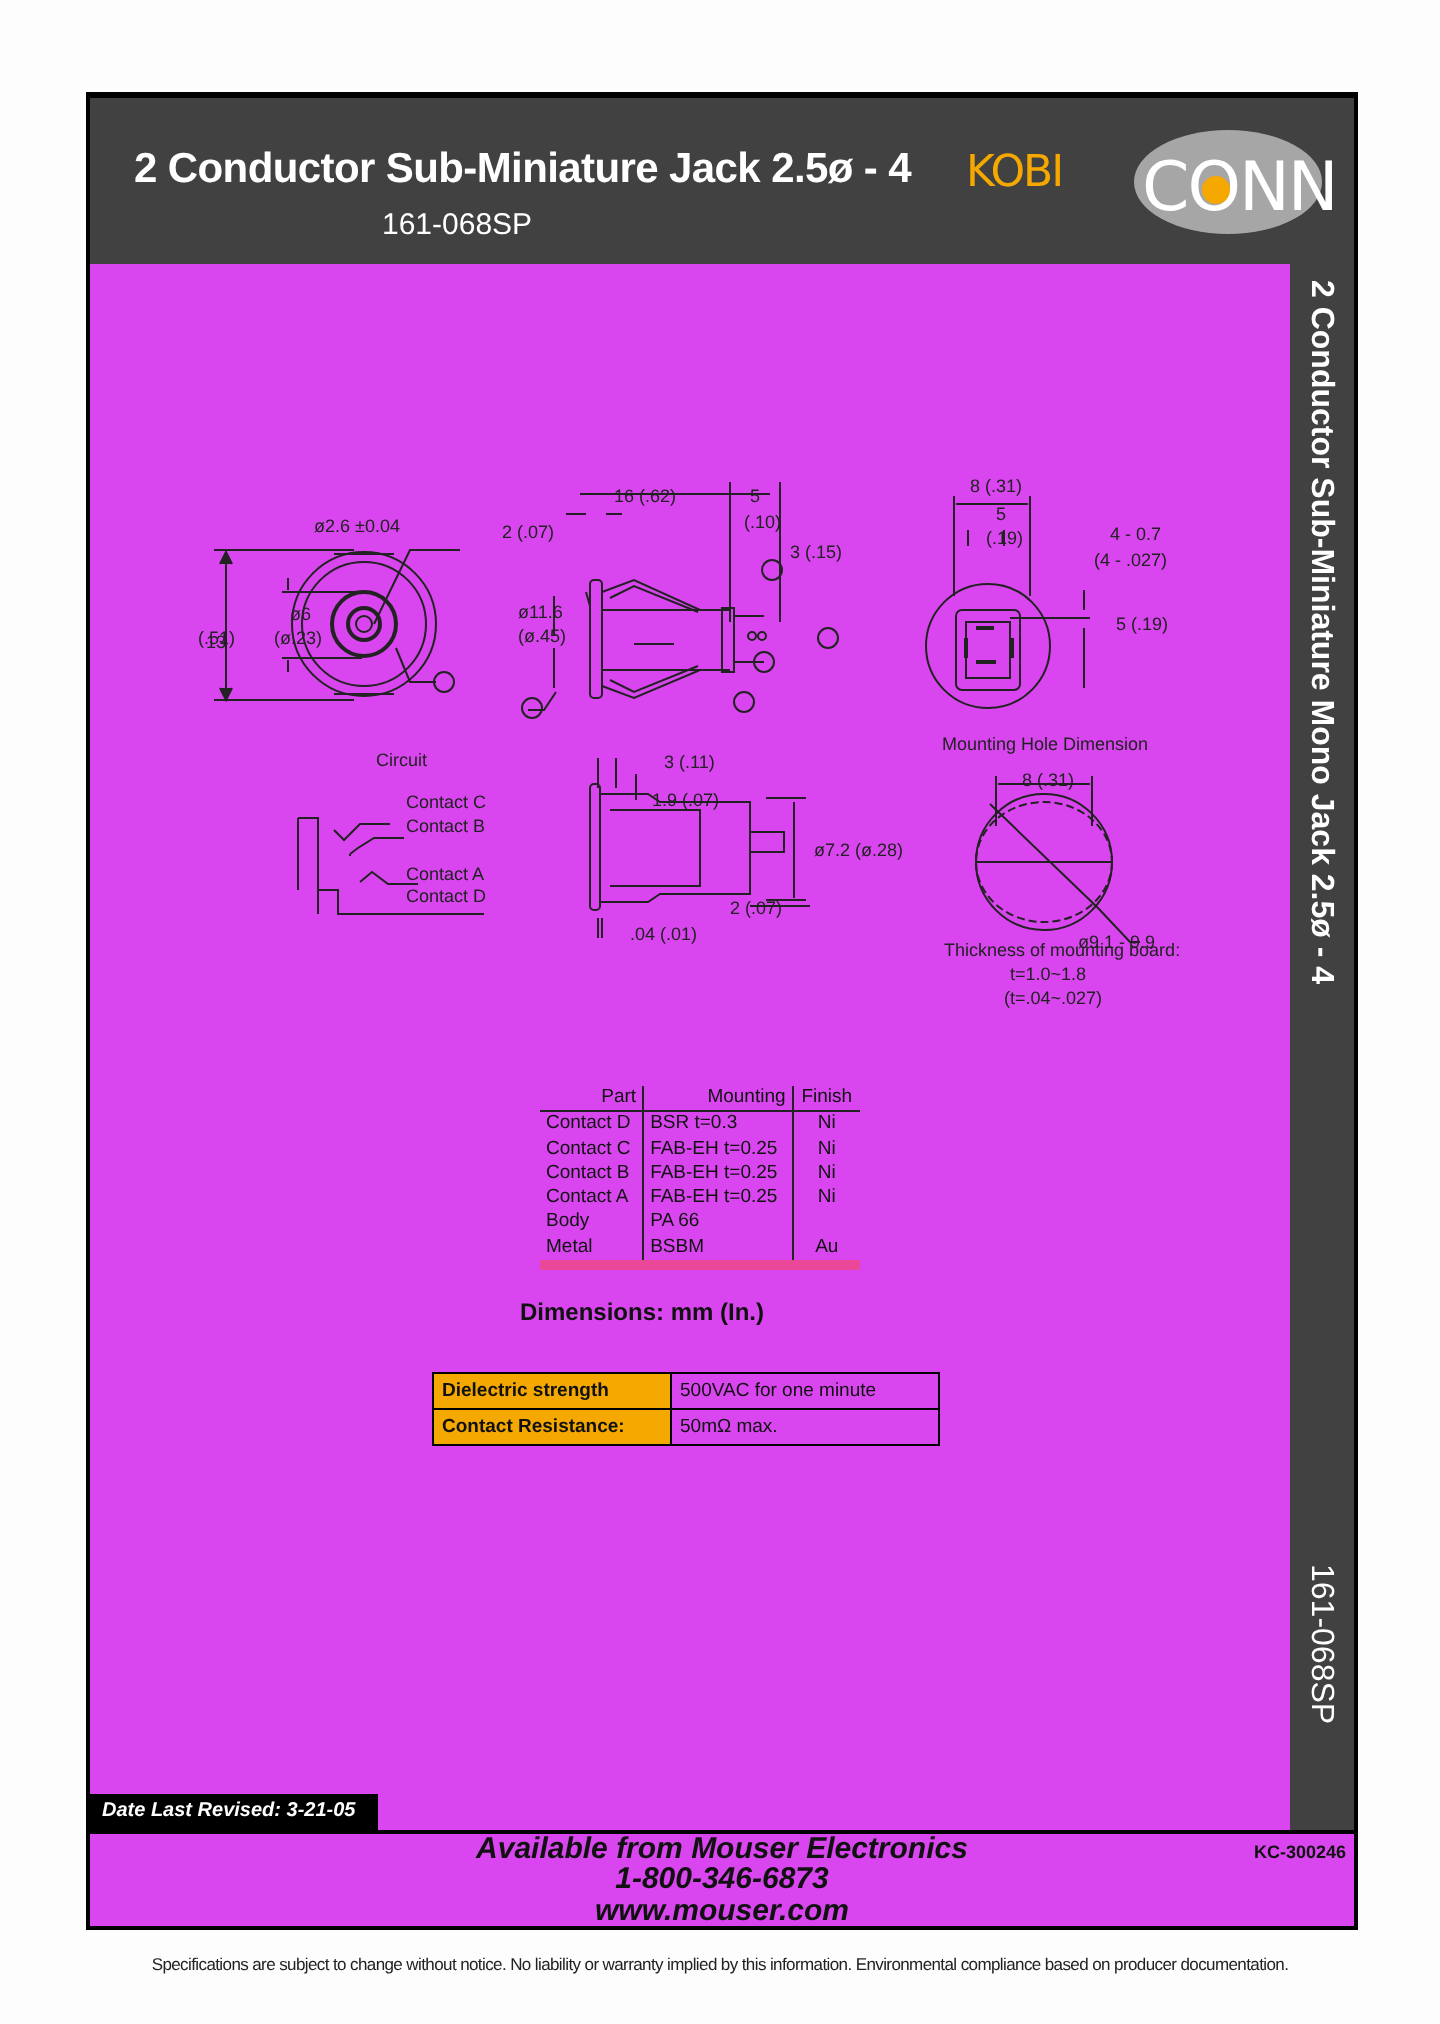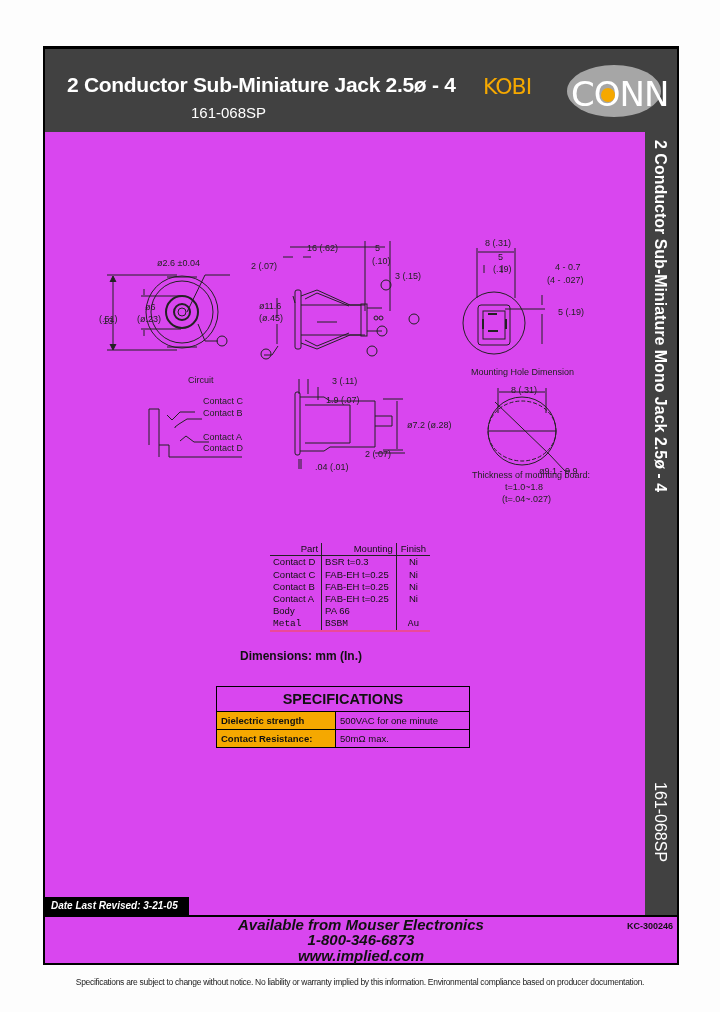--- a/index.html
+++ b/index.html
@@ -30,24 +30,24 @@
 
   .disclaimer { position:absolute; left:0; top:977px; width:720px; text-align:center; font-size:8.5px; color:#222; letter-spacing:-0.3px; }
 
   .lbl { position:absolute; font-size:9px; color:#222; white-space:nowrap; }
   svg.draw { position:absolute; left:0; top:0; }
 
   .parts { position:absolute; left:225px; top:494px; width:160px; border-collapse:collapse; font-size:9.5px; }
   .parts td, .parts th { padding:0 3px; line-height:12.3px; font-weight:normal; text-align:left; white-space:nowrap; }
   .parts th { border-bottom:1px solid #222; text-align:right; }
   .parts td.c1, .parts th.c1 { border-left:1px solid #222; border-right:1px solid #222; }
-  .parts tr.last td { border-bottom:2px solid #ec4899;font-family:Liberation Mono, monospace; }
+  .parts tr.last td { border-bottom:5px solid #ec4899; }
   .parts td.c3, .parts th.c3 { text-align:center; }
 
-  .dims { position:absolute; left:0; width:632px; top:600px; text-align:center; font-size:12px; font-weight:bold; }
+  .dims { position:absolute; left:0; width:632px; top:600px; text-align:center; font-size:12px; font-weight:bold;padding-left:20px; }
   .dims span { margin-left:-120px; }
 
   .spec { position:absolute; left:171px; top:637px; width:254px; border:1px solid #000; border-collapse:collapse; font-size:9.5px; }
   .spec th { font-size:14.5px; font-weight:bold; height:22px; border-bottom:1px solid #000; }
   .spec td { border:1px solid #000; height:17px; padding:0 4px; white-space:nowrap; }
   .spec td.k { background:#f5a800; font-weight:bold; width:110px; }
 </style>
 </head>
 <body>
 
@@ -221,37 +221,34 @@
       <td class="c1">BSBM</td>
       <td class="c3">Au</td>
     </tr>
   </tbody>
     </table>
 
   <div class="dims"><span>Dimensions: mm (In.)</span></div>
 
   <table class="spec">
     <tbody>
-        <tr>
-          <th colspan="2">SPECIFICATIONS</th>
-        </tr>
     <tr>
       <td class="k">Dielectric strength</td>
       <td>500VAC for one minute</td>
     </tr>
     <tr>
       <td class="k">Contact Resistance:</td>
       <td>50mΩ max.</td>
     </tr>
   </tbody>
     </table>
 
   <div class="date-strip">Date Last Revised:  3-21-05</div>
   <div class="footer-line"></div>
   <div class="footer">
     <div class="avail l1">Available from Mouser Electronics</div>
     <div class="avail l2">1-800-346-6873</div>
-    <div class="avail l3">www.implied.com</div>
+    <div class="avail l3">www.mouser.com</div>
     <div class="kc">KC-300246</div>
   </div>
 </div>
 
 <div class="disclaimer">Specifications are subject to change without notice. No liability or warranty implied by this information. Environmental compliance based on producer documentation.</div>
 
 </body></html>

